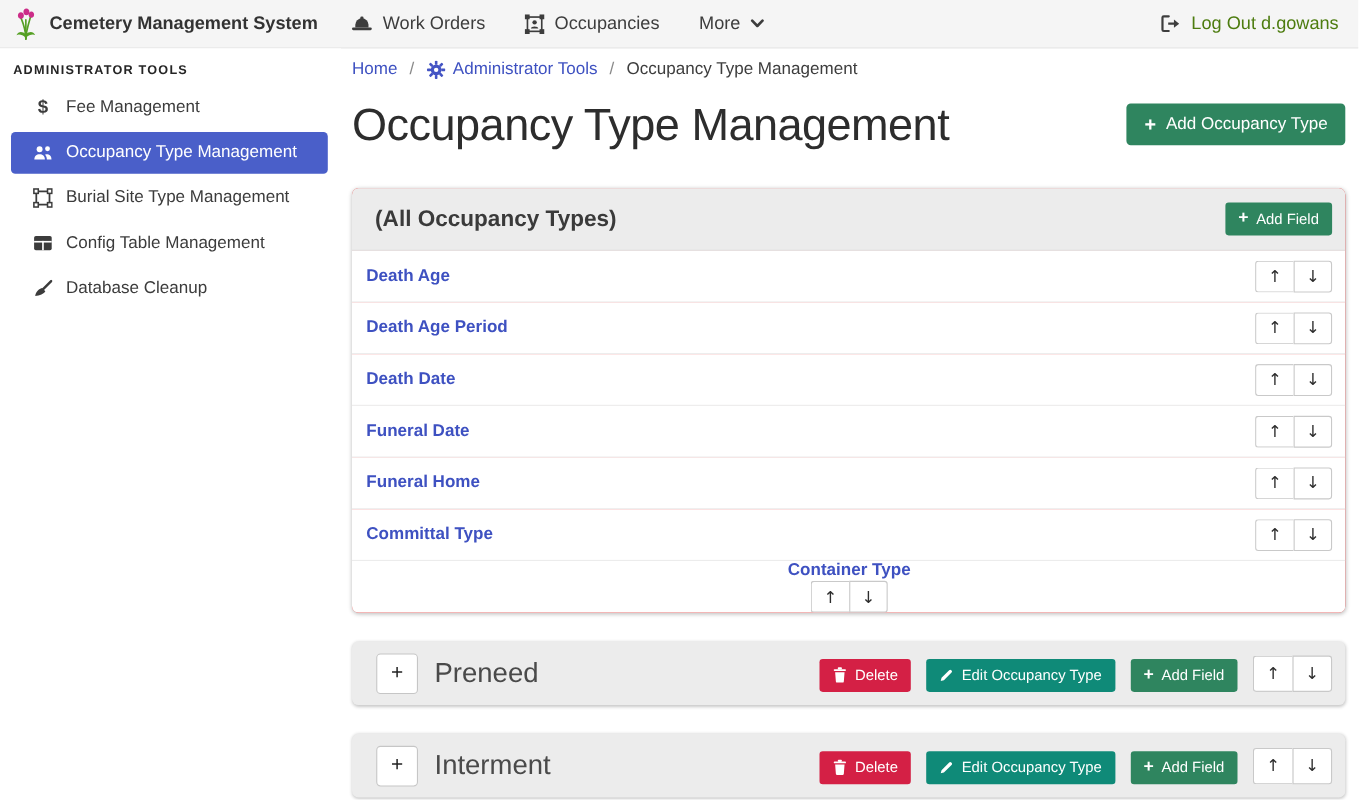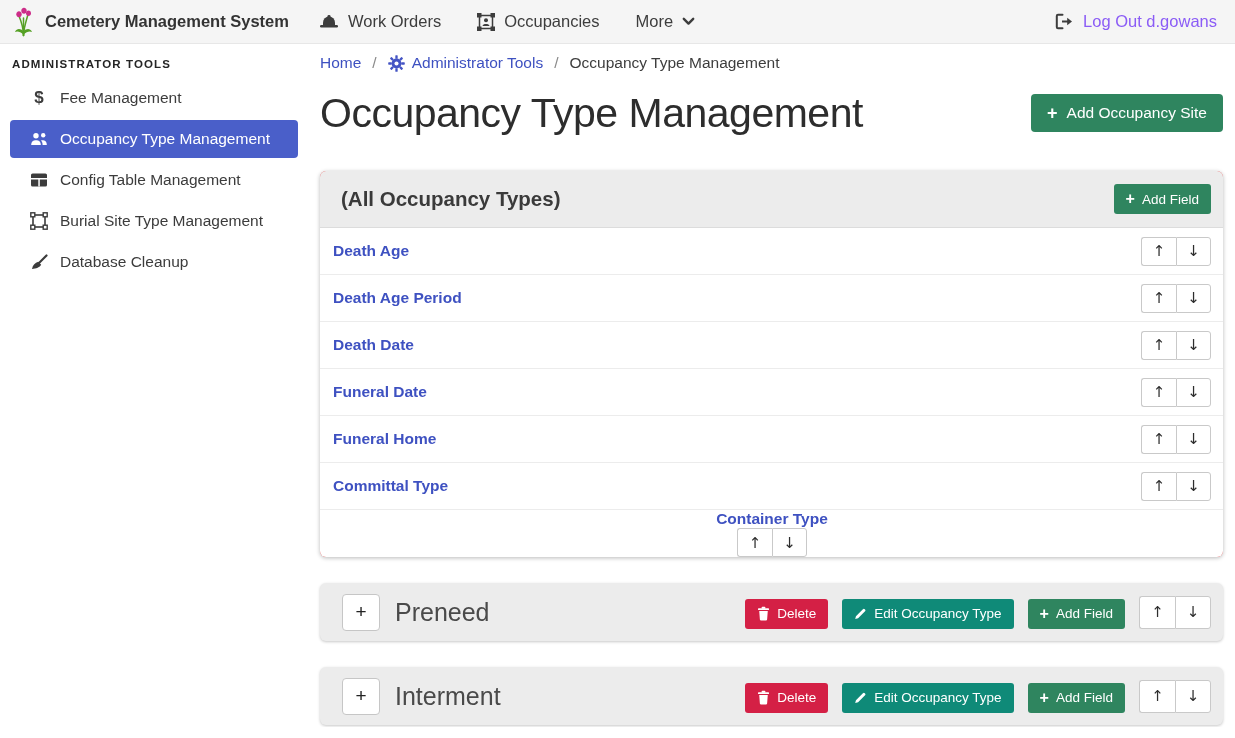--- a/index.html
+++ b/index.html
@@ -10,21 +10,21 @@
     background:#ffffff; color:#3d3d3d;
   }
   
   .topnav {
     height:44px; background:#f5f5f5; border-bottom:1px solid #e7e7e7;
     display:flex; align-items:center; padding:0 18px 0 12px;
   }
   .brand { display:flex; align-items:center; gap:10px; font-weight:bold; font-size:16.5px; color:#333; cursor:pointer; }
   .nav-links { display:flex; align-items:center; margin-left:30px; gap:36px; }
   .nav-link { display:flex; align-items:center; gap:9px; font-size:16.5px; color:#3d3d3d; cursor:pointer; }
-  .nav-right { margin-left:auto; display:flex; align-items:center; gap:9px; font-size:16.5px; color:#8b5cf6; cursor:pointer;justify-content:space-between; }
+  .nav-right { margin-left:auto; display:flex; align-items:center; gap:9px; font-size:16.5px; color:#4d7c0f; cursor:pointer;justify-content:space-between; }
   .navicon { display:flex; align-items:center; color:#3d3d3d; }
   
   .layout { display:flex; height:683px; }
   .sidebar { width:310px; flex-shrink:0; background:#fff; }
   .side-heading {
     font-size:11.5px; font-weight:bold; letter-spacing:1.1px; color:#252525;
     text-transform:uppercase; padding:14px 0 6px 12px;
   }
   .side-item {
     height:38px; margin:3px 12px 3px 10px; border-radius:4px;
@@ -183,42 +183,42 @@
           <path d="M2.2 13 c0-3.4 2.1-4.8 4.8-4.8 s4.8 1.4 4.8 4.8 Z"></path>
           <circle cx="14.2" cy="3.2" r="2.2"></circle>
           <path d="M13.2 8.3 c2.8 0 4.6 1.3 4.6 4.7 h-4.2 c0-2-.6-3.6-1.8-4.4 Z"></path>
         </svg>
       </span>
       <span>Occupancy Type Management</span>
     </div>
 
     <div class="side-item">
       <span class="s-icon">
-        <svg width="18" height="16" viewBox="0 0 18 16">
-          <rect x="1" y="1.5" width="16" height="13" rx="1.6" fill="currentColor"></rect>
-          <rect x="1" y="6" width="16" height="1.5" fill="#ffffff"></rect>
-          <rect x="8.3" y="6" width="1.5" height="8.5" fill="#ffffff"></rect>
-        </svg>
-      </span>
-      <span>Config Table Management</span>
-    </div>
-
-    <div class="side-item">
-      <span class="s-icon">
         <svg width="18" height="18" viewBox="0 0 18 18">
           <rect x="3" y="3" width="12" height="12" fill="none" stroke="currentColor" stroke-width="1.6"></rect>
           <g fill="#ffffff" stroke="currentColor" stroke-width="1.4">
             <rect x="0.8" y="0.8" width="4" height="4"></rect>
               <rect x="13.2" y="0.8" width="4" height="4"></rect>
             <rect x="0.8" y="13.2" width="4" height="4"></rect>
               <rect x="13.2" y="13.2" width="4" height="4"></rect>
           </g>
         </svg>
       </span>
       <span>Burial Site Type Management</span>
+    </div>
+
+    <div class="side-item">
+      <span class="s-icon">
+        <svg width="18" height="16" viewBox="0 0 18 16">
+          <rect x="1" y="1.5" width="16" height="13" rx="1.6" fill="currentColor"></rect>
+          <rect x="1" y="6" width="16" height="1.5" fill="#ffffff"></rect>
+          <rect x="8.3" y="6" width="1.5" height="8.5" fill="#ffffff"></rect>
+        </svg>
+      </span>
+      <span>Config Table Management</span>
     </div>
 
     <div class="side-item">
       <span class="s-icon">
         <svg width="18" height="16" viewBox="0 0 18 16">
           <line x1="16.5" y1="1.5" x2="9" y2="9" stroke="currentColor" stroke-width="2.2" stroke-linecap="round"></line>
           <path d="M8.2 7.8 L11.2 10.8 C10 13.2 6 14.8 2 15 C2.6 11 5.3 8.8 8.2 7.8 Z" fill="currentColor"></path>
         </svg>
       </span>
       <span>Database Cleanup</span>
@@ -250,21 +250,21 @@
         <span>Administrator Tools</span>
       </span>
       <span class="crumb-sep">/</span>
       <span class="crumb-cur">Occupancy Type Management</span>
     </nav>
 
     <div class="title-row">
       <h1>Occupancy Type Management</h1>
       <button class="btn btn-lg btn-green">
         <span class="plus">+</span>
-        <span>Add Occupancy Site</span>
+        <span>Add Occupancy Type</span>
       </button>
     </div>
 
     <section class="card">
       <header class="card-head">
         <span class="card-title">(All Occupancy Types)</span>
         <button class="btn btn-sm btn-green">
           <span class="plus">+</span>
           <span>Add Field</span>
         </button>

